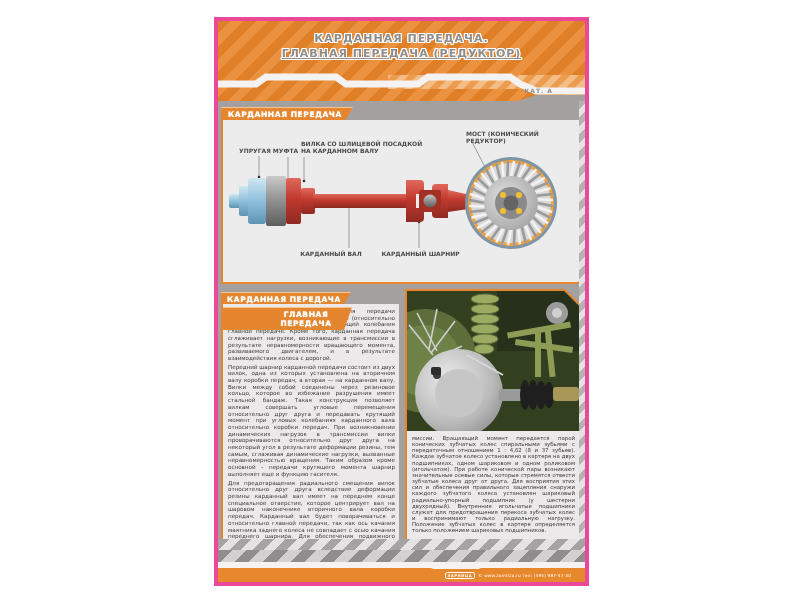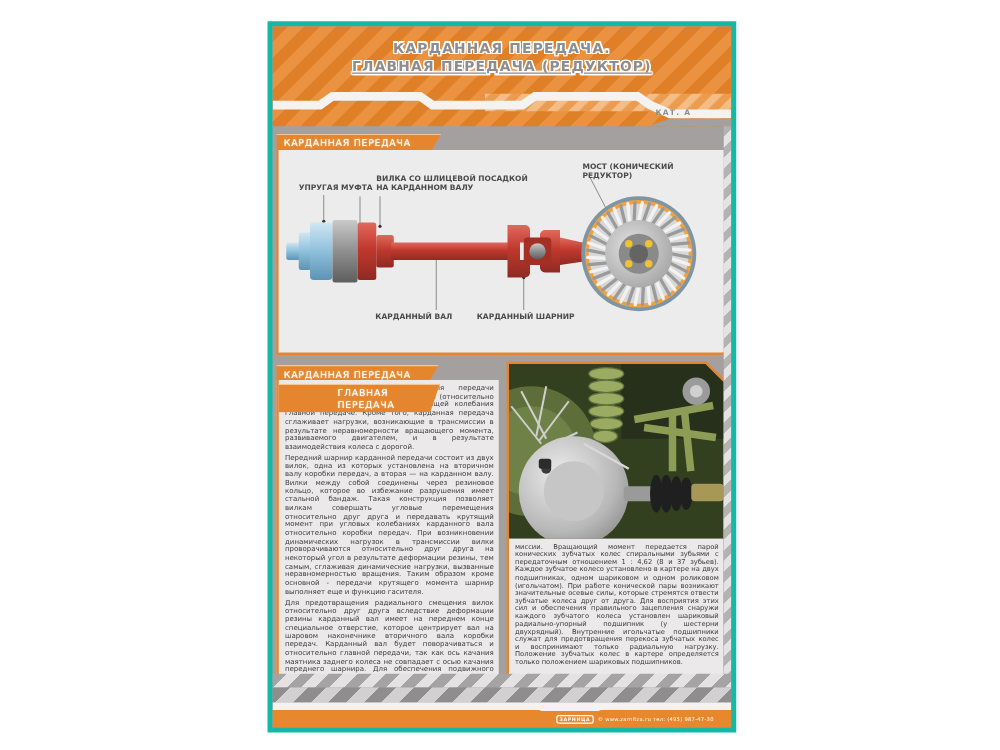--- a/index.html
+++ b/index.html
@@ -1,38 +1,38 @@
 <!DOCTYPE html>
 <html><head>
 <meta charset="utf-8">
 <style>
   * { margin:0; padding:0; box-sizing:border-box; }
   html,body { width:800px; height:600px; background:#ffffff; overflow:hidden;
               font-family:"DejaVu Sans", sans-serif; }
 
   .poster { position:absolute; left:214px; top:17px; width:375px; height:569px;
-            background:#14b8a6; padding:4px; }
+            background:#ec4899; padding:4px; }
   .inner  { position:relative; width:367px; height:561px; background:#a3a09f; overflow:hidden; }
 
   
   .header { position:absolute; left:0; top:0; width:367px; height:80px;
             background:repeating-linear-gradient(135deg,#df7f28 0 9px,#ea9240 9px 18px); }
   .title  { position:absolute; left:0; width:100%; text-align:center;
             font-weight:bold; font-size:11px; letter-spacing:1px; color:#8f8c8c;
             text-shadow:-1px 0 #fff,1px 0 #fff,0 -1px #fff,0 1px #fff,-1px -1px #fff,1px 1px #fff,-1px 1px #fff,1px -1px #fff; }
   .t1 { top:11px; } .t2 { top:26px;text-decoration:underline; }
   .hdr-decor { position:absolute; left:0; top:50px; width:367px; height:30px; }
   .cat { position:absolute; right:32px; top:66px; font-size:6px; font-weight:bold;
          color:#8f8c8c; letter-spacing:1px; }
 
   
-  .tab { background:#e5862f; color:#fff; font-weight:normal; font-size:7.5px;
+  .tab { background:#e5862f; color:#fff; font-weight:bold; font-size:7.5px;
          letter-spacing:0.6px; padding:2px 10px 2px 6px; text-shadow:0 0 1px #fff;
          clip-path:polygon(0 0,100% 0,calc(100% - 8px) 100%,0 100%);
-         border-top:1px solid #f7c493; }
+         border-top:1px solid #f7c493;text-align:center; }
 
   
   .tab-diagram { position:absolute; left:3px; top:86px; width:132px; }
   .panel-diagram { position:absolute; left:3px; top:99px; width:358px; height:164px;
                    background:#edecec; border-left:2px solid #e5862f;
                    border-bottom:2px solid #e5862f; border-radius:0 0 3px 0; }
   .dlabel { position:absolute; font-size:6px; font-weight:bold; color:#4a4a4a; line-height:7px; }
 
   
   .col-left { position:absolute; left:3px; top:271px; width:178px; height:249px; }

